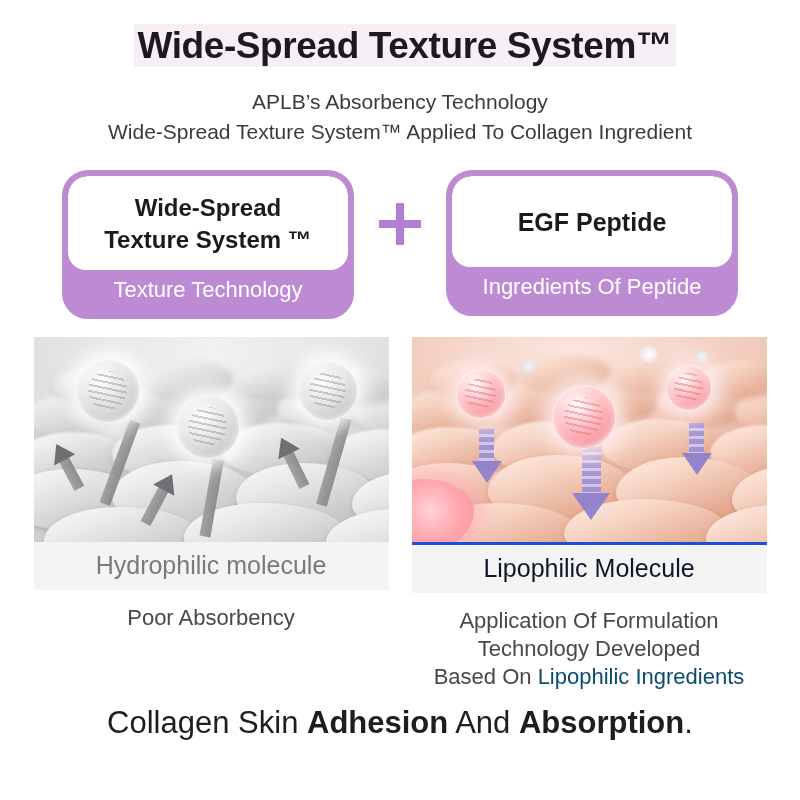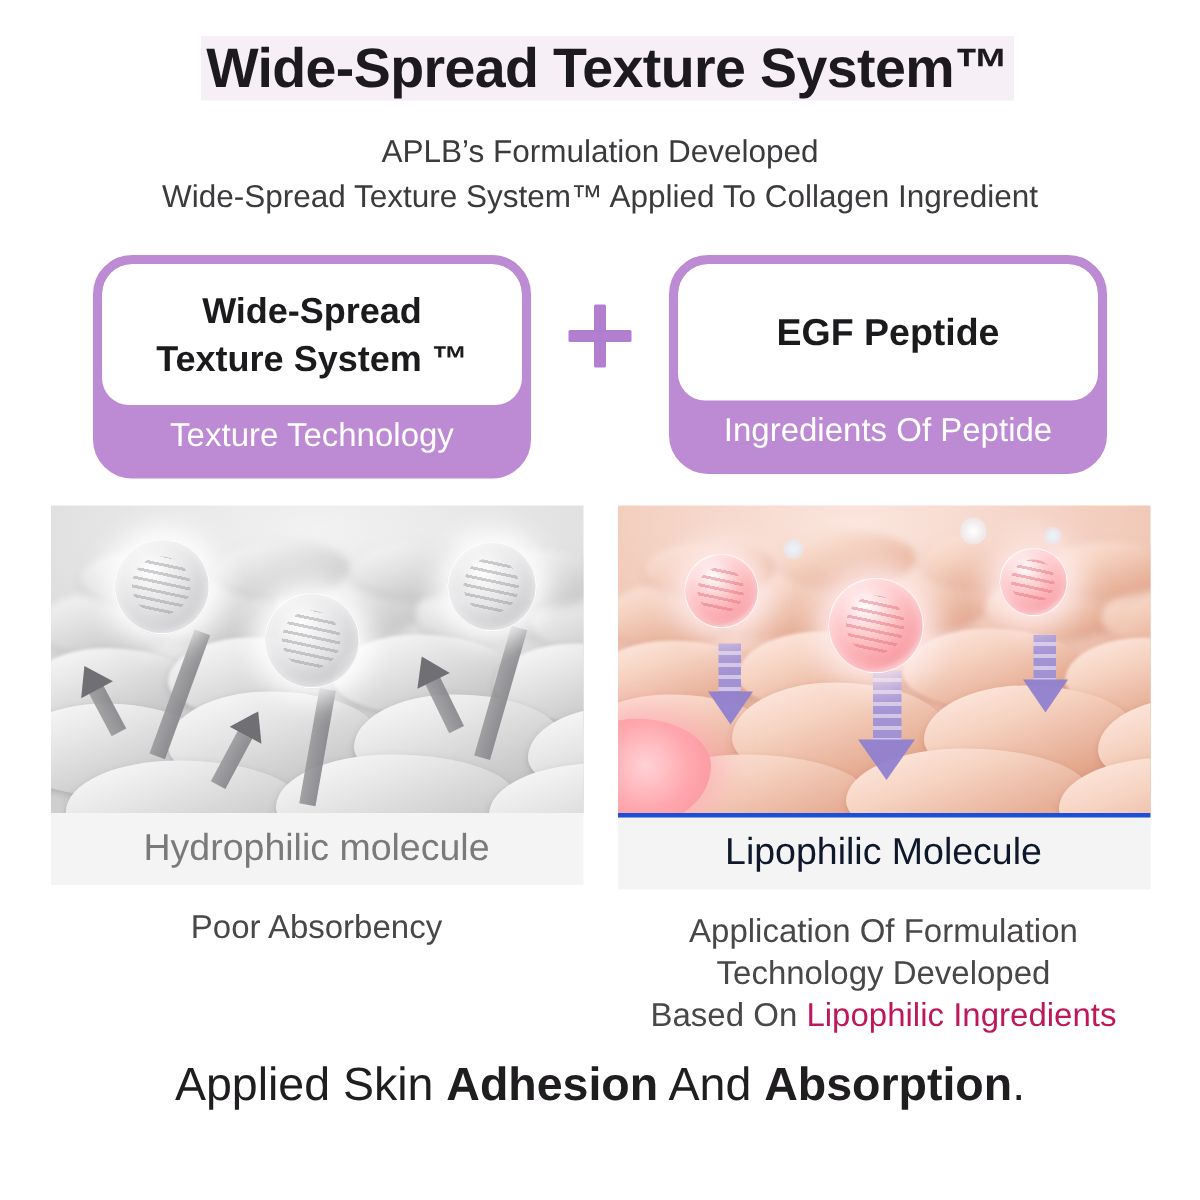--- a/index.html
+++ b/index.html
@@ -233,21 +233,21 @@
     color: #0f172a;
     border-top: 3px solid #1d4ed8;
   }
   .sub-caption {
     text-align: center;
     margin-top: 14px;
     font-size: 22px;
     color: #4a4748;
     line-height: 1.28;
   }
-  .sub-caption .purple { color: #be185d; }
+  .sub-caption .purple { color: #0c4a6e; }
 
   
   .footer-tagline {
     text-align: center;
     margin-top: 14px;
     font-size: 31px;
     color: #1f1d1f;
     white-space: nowrap;
   }
   .footer-tagline b { font-weight: bold; }
@@ -255,21 +255,21 @@
 </head>
 <body>
 
 <div class="title-block">
   <div class="title-line">
     <span class="title-hl">Wide-Spread Texture System™</span>
   </div>
 </div>
 
 <div class="subtitle-block">
-  <div class="subtitle-line">APLB’s Formulation Developed</div>
+  <div class="subtitle-line">APLB’s Absorbency Technology</div>
   <div class="subtitle-line">Wide-Spread Texture System™ Applied To Collagen Ingredient</div>
 </div>
 
 <div class="badges-row">
 
   <div class="badge">
     <div class="badge-main">
       <div class="badge-title two-line">Wide-Spread</div>
       <div class="badge-title two-line">Texture System ™</div>
     </div>
@@ -411,14 +411,14 @@
     <div class="sub-caption">
       <div>Application Of Formulation</div>
       <div>Technology Developed</div>
       <div><span>Based On </span><span class="purple">Lipophilic Ingredients</span></div>
     </div>
   </div>
 
 </div>
 
 <div class="footer-tagline">
-  <span>Applied Skin </span><b>Adhesion</b><span> And </span><b>Absorption</b><span>.</span>
+  <span>Collagen Skin </span><b>Adhesion</b><span> And </span><b>Absorption</b><span>.</span>
 </div>
 
 </body></html>

